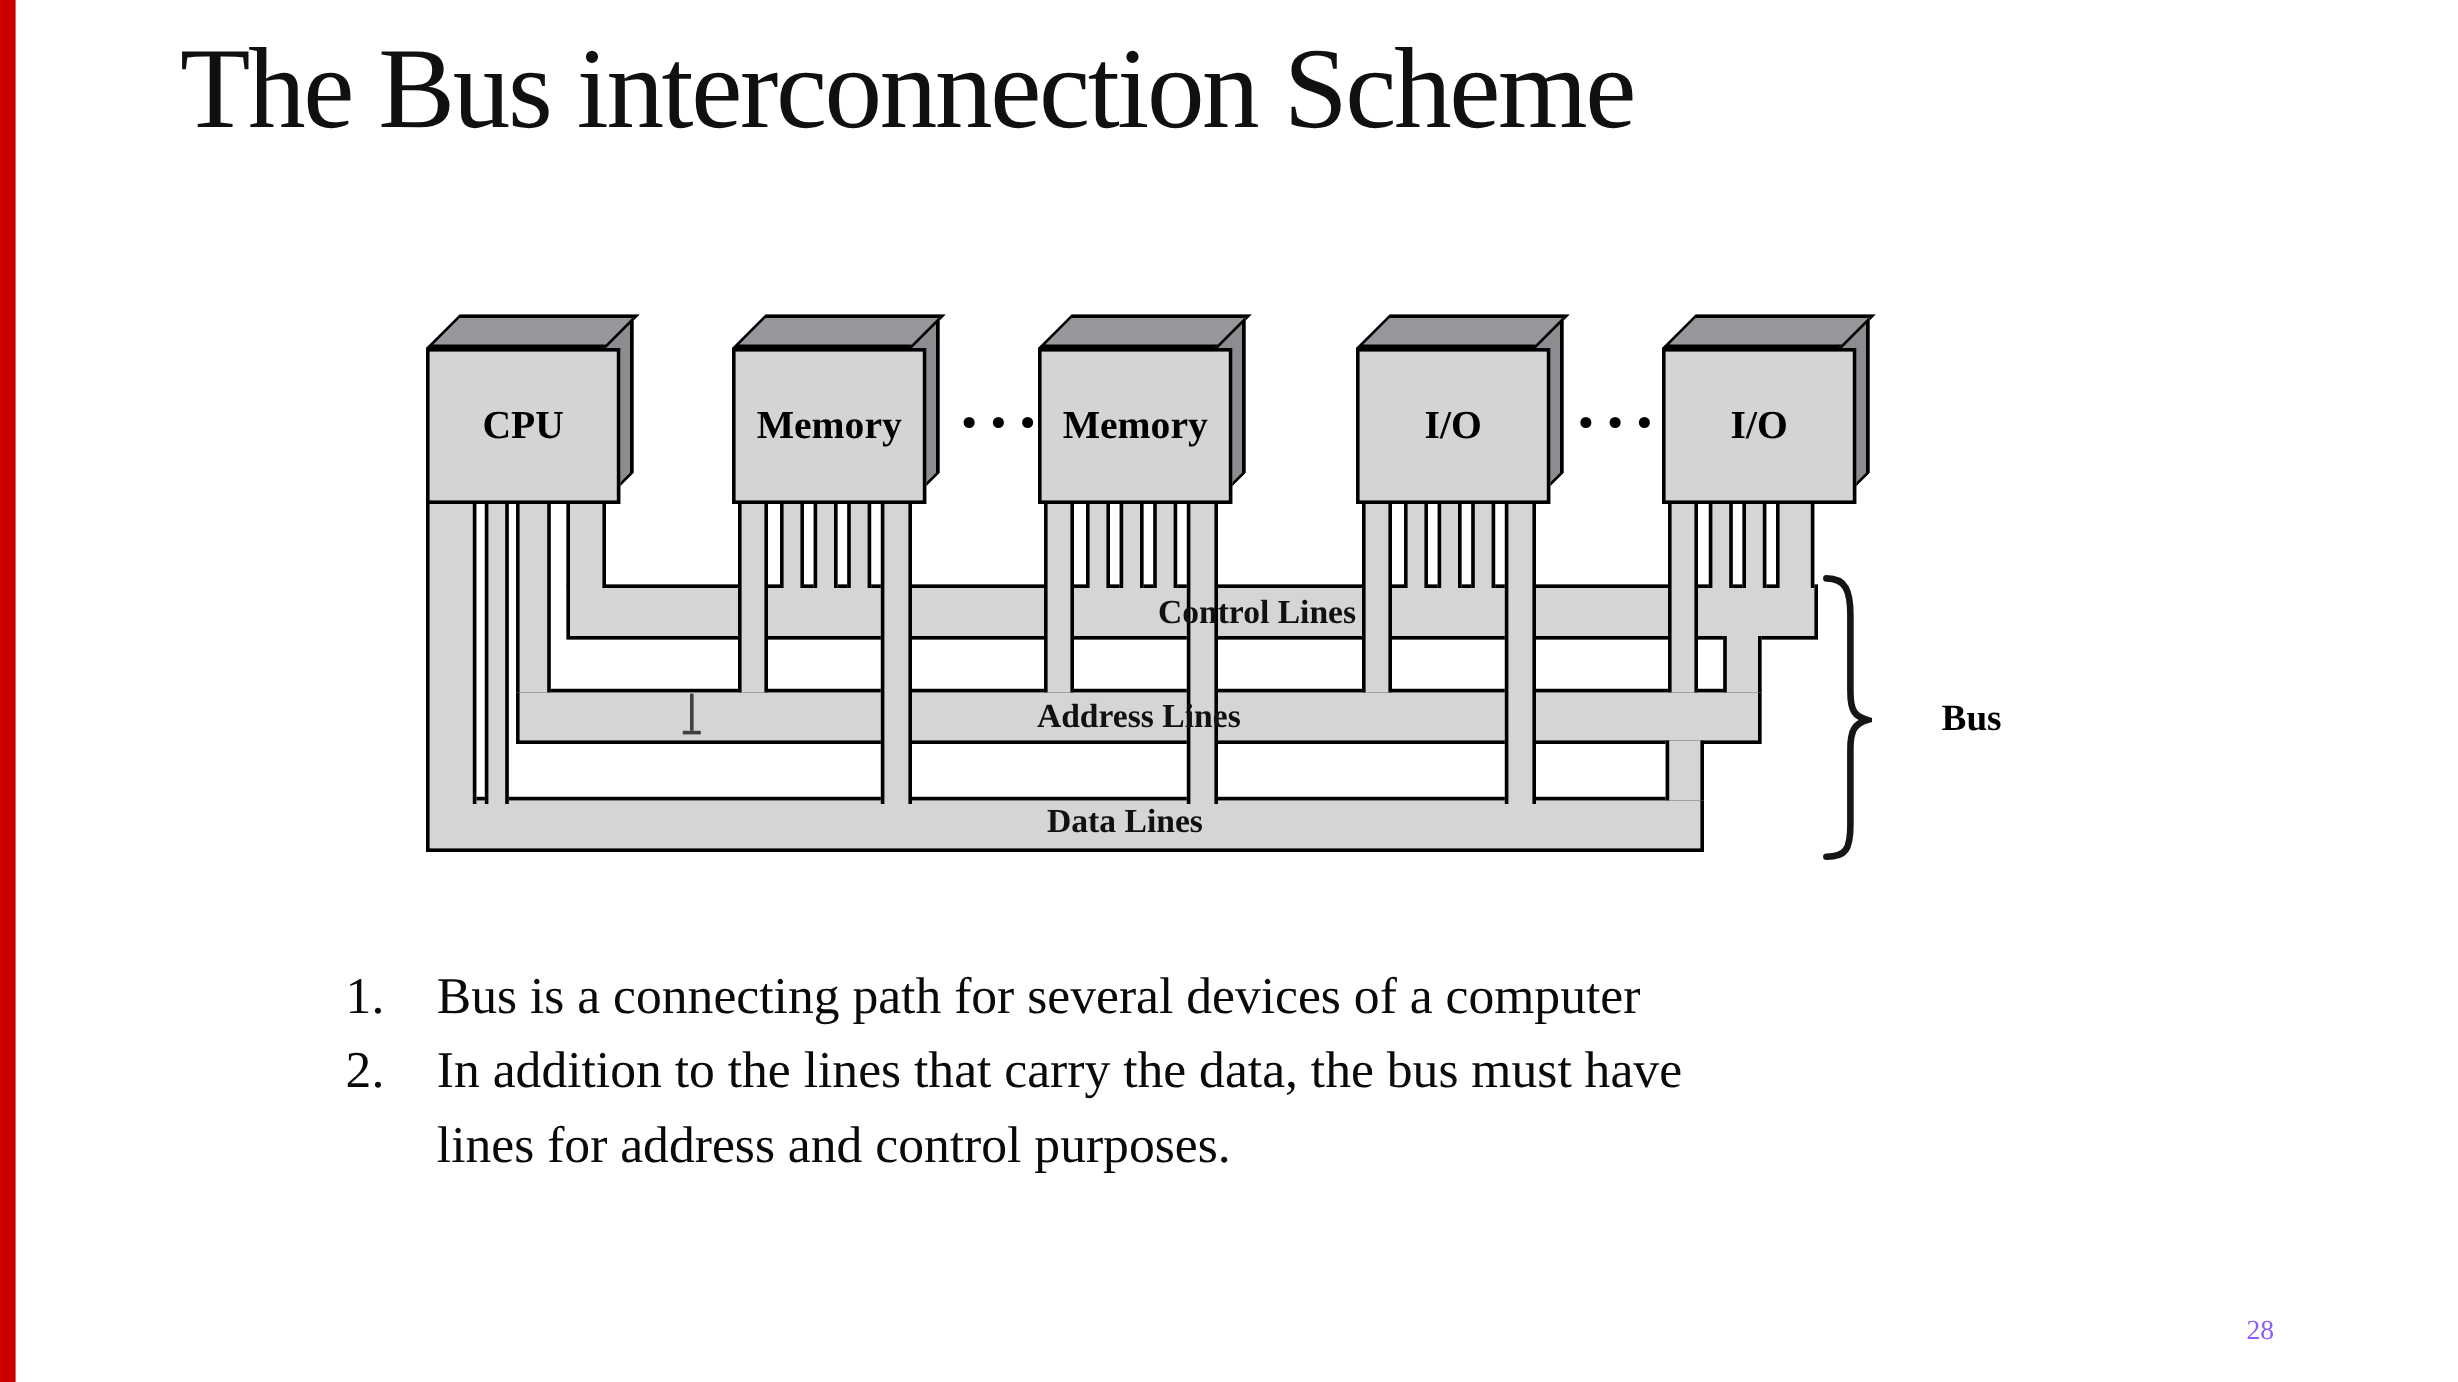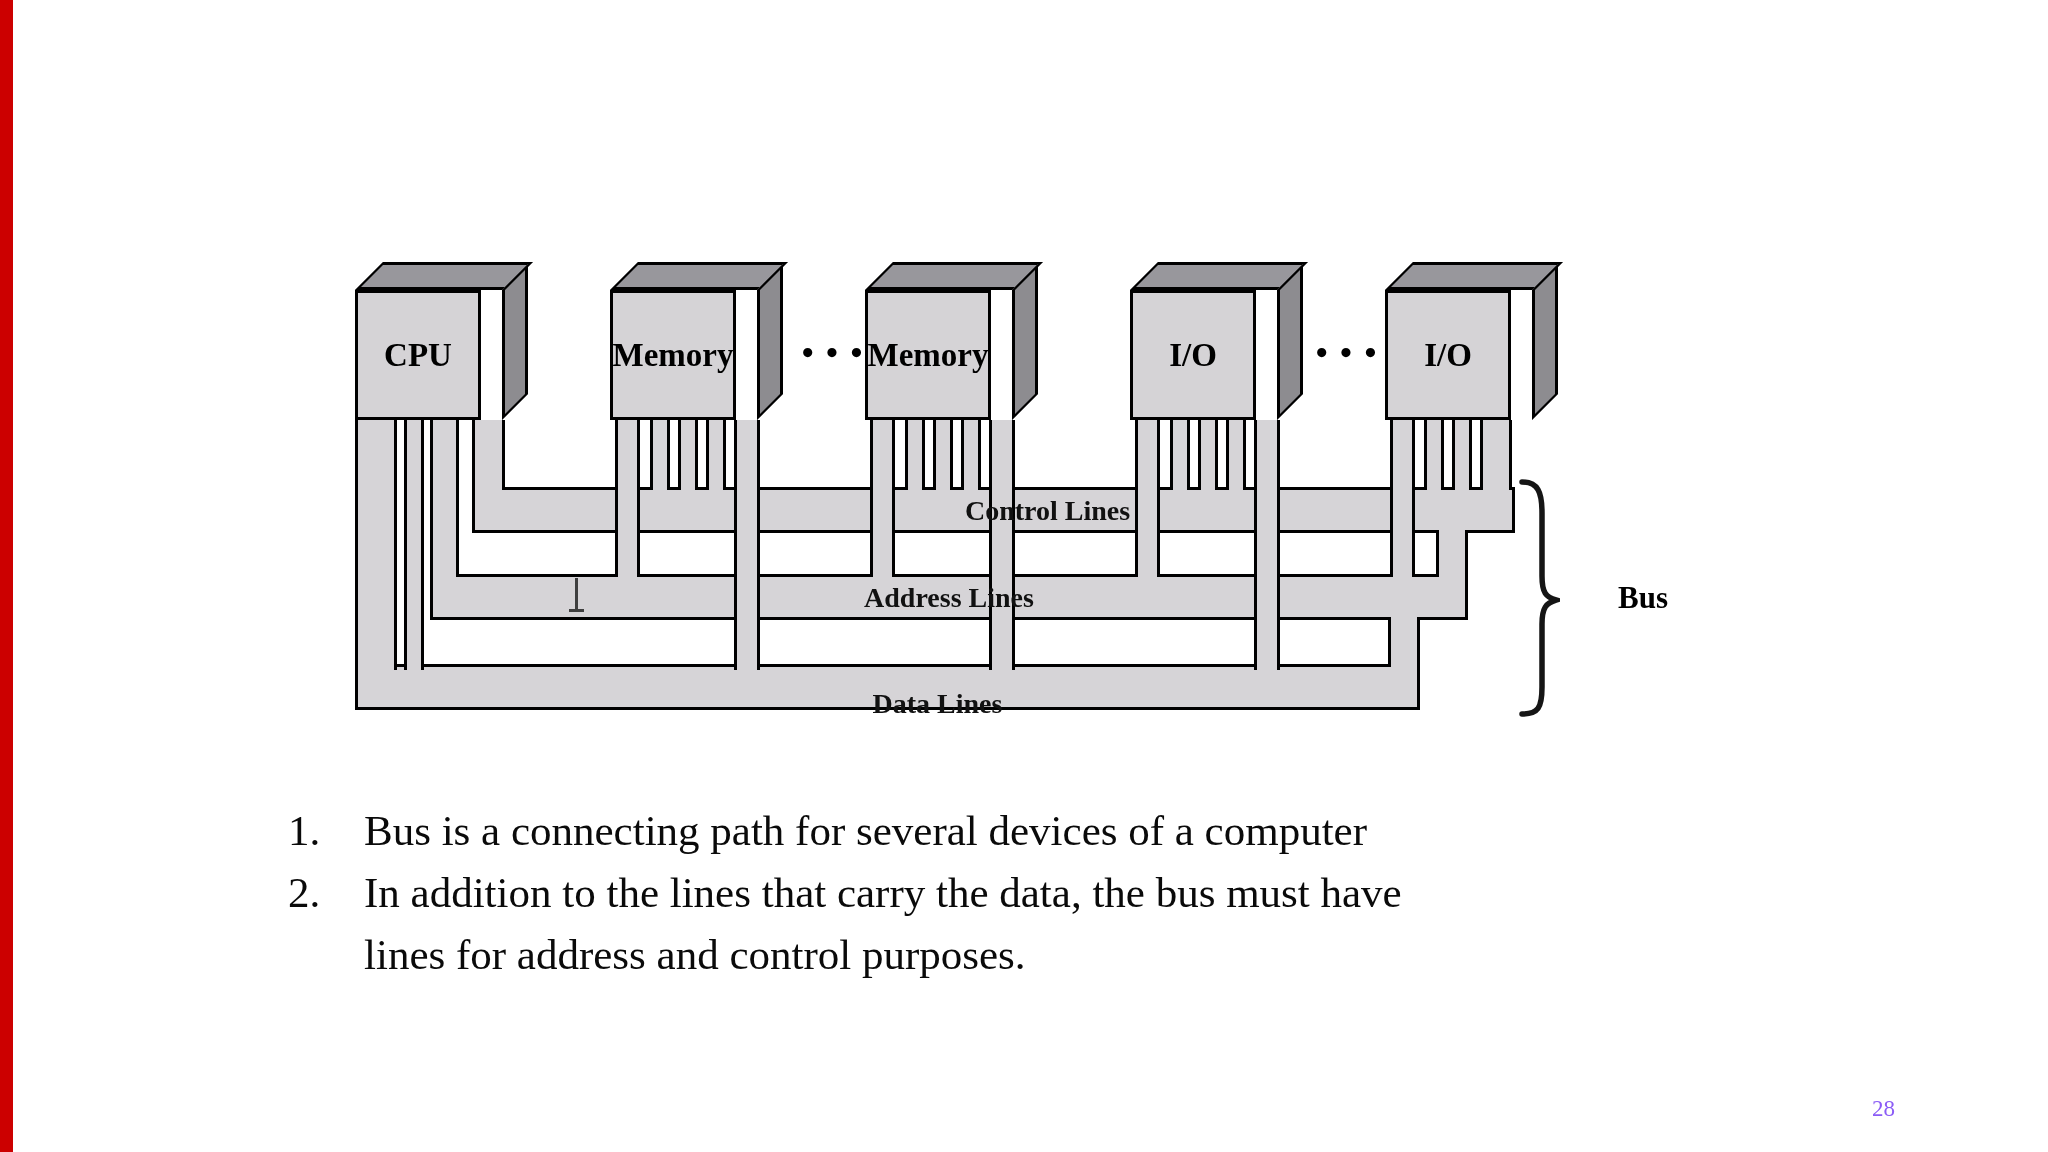--- a/index.html
+++ b/index.html
@@ -8,21 +8,21 @@
   .accent-bar{position:absolute;left:0;top:0;width:13px;height:1152px;z-index:30;}
   .slide-title{position:absolute;left:150px;top:18px;font-size:96px;letter-spacing:-2px;
                color:#101010;white-space:nowrap;}
   
   .band{position:absolute;background:#d6d4d7;border:3px solid #000;box-sizing:border-box;z-index:2;}
   .band-label{position:absolute;z-index:6;font-weight:bold;font-size:28px;text-align:center;color:#111;}
   .leg{position:absolute;top:420px;background:#d6d4d7;border-left:3px solid #000;
        border-right:3px solid #000;box-sizing:border-box;z-index:5;}
   .step{position:absolute;background:#d6d4d7;border-left:3px solid #000;border-right:3px solid #000;
         box-sizing:border-box;z-index:5;}
-  .face-front{position:absolute;top:290px;width:126px;height:130px;background:#d5d3d6;
+  .face-front{position:absolute;top:290px;width:162px;height:130px;background:#d5d3d6;
               border:3px solid #000;box-sizing:border-box;z-index:8;display:flex;align-items:center;
               justify-content:center;font-weight:bold;font-size:33px;}
   .face-top{position:absolute;top:262px;width:150px;height:28px;background:#98979c;border:3px solid #000;
             box-sizing:border-box;transform:skewX(-45deg);transform-origin:0 100%;z-index:7;}
   .face-side{position:absolute;top:290px;width:26px;height:130px;background:#8d8c90;border:3px solid #000;
              box-sizing:border-box;transform:skewY(-45deg);transform-origin:0 0;z-index:7;}
   .dots{position:absolute;top:334px;width:110px;font-size:34px;font-weight:bold;text-align:center;
         letter-spacing:2px;z-index:1;}
   .brace{position:absolute;left:1516px;top:477px;z-index:6;}
   .bus-label{position:absolute;left:1588px;top:580px;font-size:31px;font-weight:bold;z-index:6;margin-left:30px;}
@@ -38,20 +38,21 @@
   .footer-credit{position:absolute;left:0;right:0;top:1096px;text-align:center;font-size:23px;color:#8a8a8a;}
   .footer-page{position:absolute;left:1872px;top:1096px;font-size:23px;color:#8b5cf6;}
 </style>
 </head>
 <body>
 
 <div class="stage">
 
   <div class="accent-bar" style="background: rgb(204, 0, 0);"></div>
 
+  <div class="slide-title">The Bus interconnection Scheme</div>
 
   <div>
 
     <div>
       <div class="face-top" style="left:355px"></div>
       <div class="face-side" style="left:502px"></div>
       <div class="face-front" style="left:355px">CPU</div>
     </div>
     <div>
       <div class="face-top" style="left:610px"></div>
@@ -76,21 +77,21 @@
 
     <div class="dots" style="left:778px">• • •</div>
     <div class="dots" style="left:1292px">• • •</div>
 
     <div class="band" style="left:472px;top:487px;width:1043px;height:46px"></div>
     <div class="band" style="left:430px;top:574px;width:1038px;height:46px"></div>
     <div class="band" style="left:355px;top:664px;width:1065px;height:46px"></div>
 
     <div class="band-label" style="left:472px;top:495px;width:1151px">Control Lines</div>
     <div class="band-label" style="left:430px;top:582px;width:1038px">Address Lines</div>
-    <div class="band-label" style="left:355px;top:688px;width:1165px">Data Lines</div>
+    <div class="band-label" style="left:355px;top:669px;width:1165px">Data Lines</div>
 
     <div id="legs">
         <div class="leg" style="left: 355px; width: 42px; height: 250px;"></div>
         <div class="leg" style="left: 404px; width: 20px; height: 250px;"></div>
         <div class="leg" style="left: 430px; width: 29px; height: 157px;"></div>
         <div class="leg" style="left: 472px; width: 33px; height: 70px;"></div>
         <div class="leg" style="left: 615px; width: 25px; height: 157px;"></div>
         <div class="leg" style="left: 650px; width: 20px; height: 70px;"></div>
         <div class="leg" style="left: 678px; width: 20px; height: 70px;"></div>
         <div class="leg" style="left: 706px; width: 20px; height: 70px;"></div>

